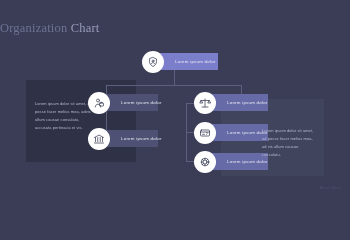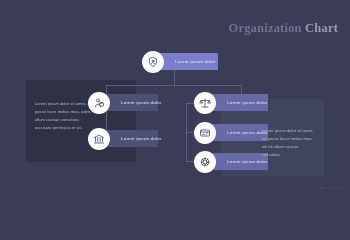--- a/index.html
+++ b/index.html
@@ -7,23 +7,23 @@
   body {
     background:#3a3d55;
     font-family:"Liberation Sans", sans-serif;
     position:relative;
   }
   #slide { position:absolute; inset:0; background:#3a3d55; }
 
   
   .title {
     position:absolute; top:21px; left:0; width:338px;
-    text-align:right;
+    text-align:left;
     font-family:"Liberation Serif", serif;
-    font-weight:700;
+    font-weight:400;
     font-size:12.5px;
     letter-spacing:.2px;
     color:#6f7294;
   }
   .title .hl { color:#9a9cb8; }
 
   
   .panel-left {
     position:absolute; left:26px; top:80px; width:110px; height:82px;
     background:#2f3247;

